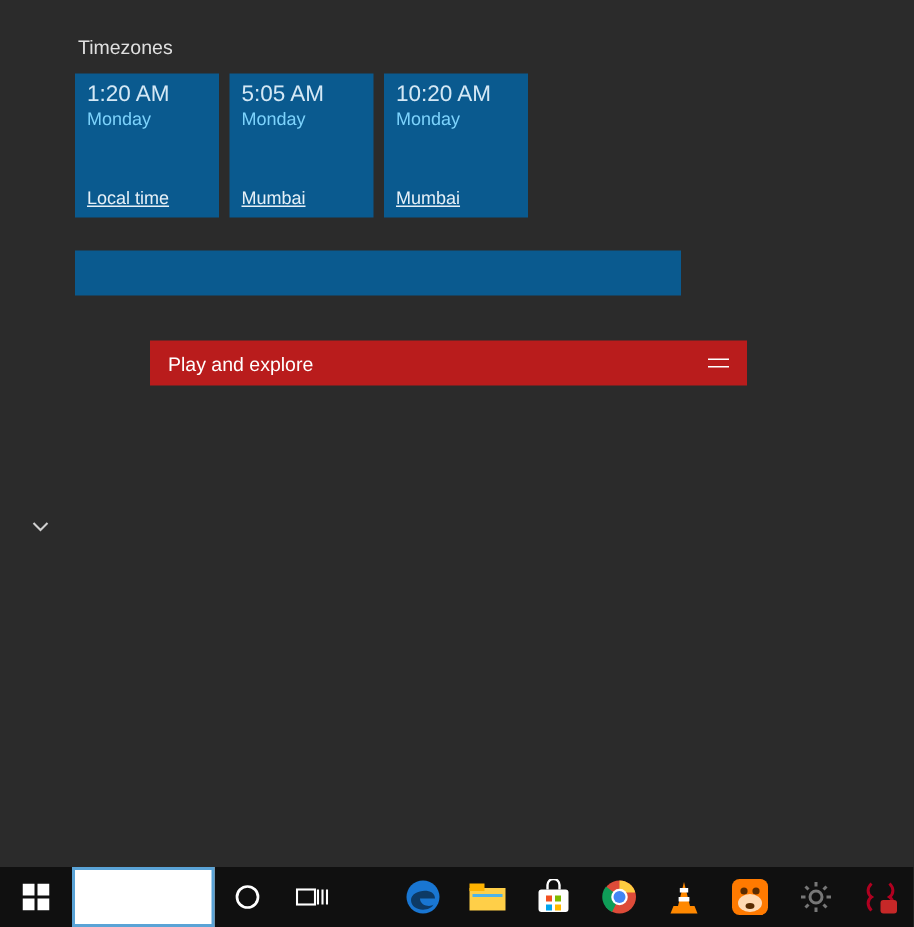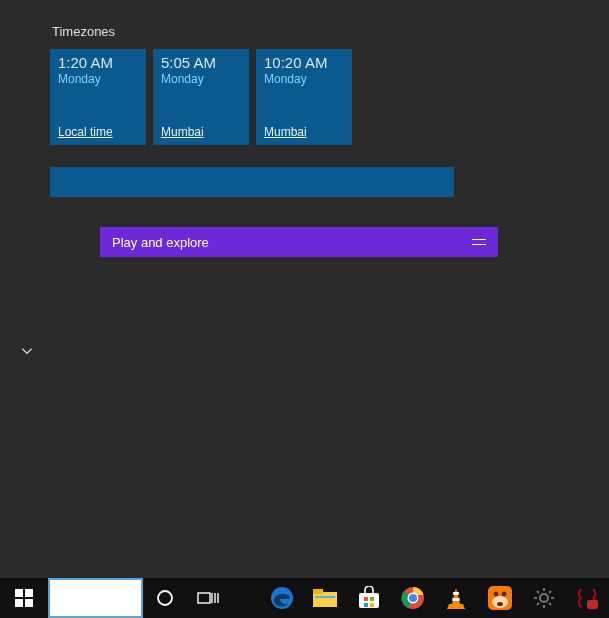--- a/index.html
+++ b/index.html
@@ -62,21 +62,21 @@
     width: 404px;
     height: 30px;
     background: #0a5a8f;
   }
 
   .play-bar {
     margin-top: 30px;
     margin-left: 50px;
     width: 398px;
     height: 30px;
-    background: #6d28d9;
+    background: #b91c1c;
     display: flex;
     align-items: center;
     justify-content: space-between;
     padding: 0 12px;
   }
   .play-bar .ptxt {
     font-size: 13px;
     color: #ffffff;
   }
   .play-bar .drag-handle {

